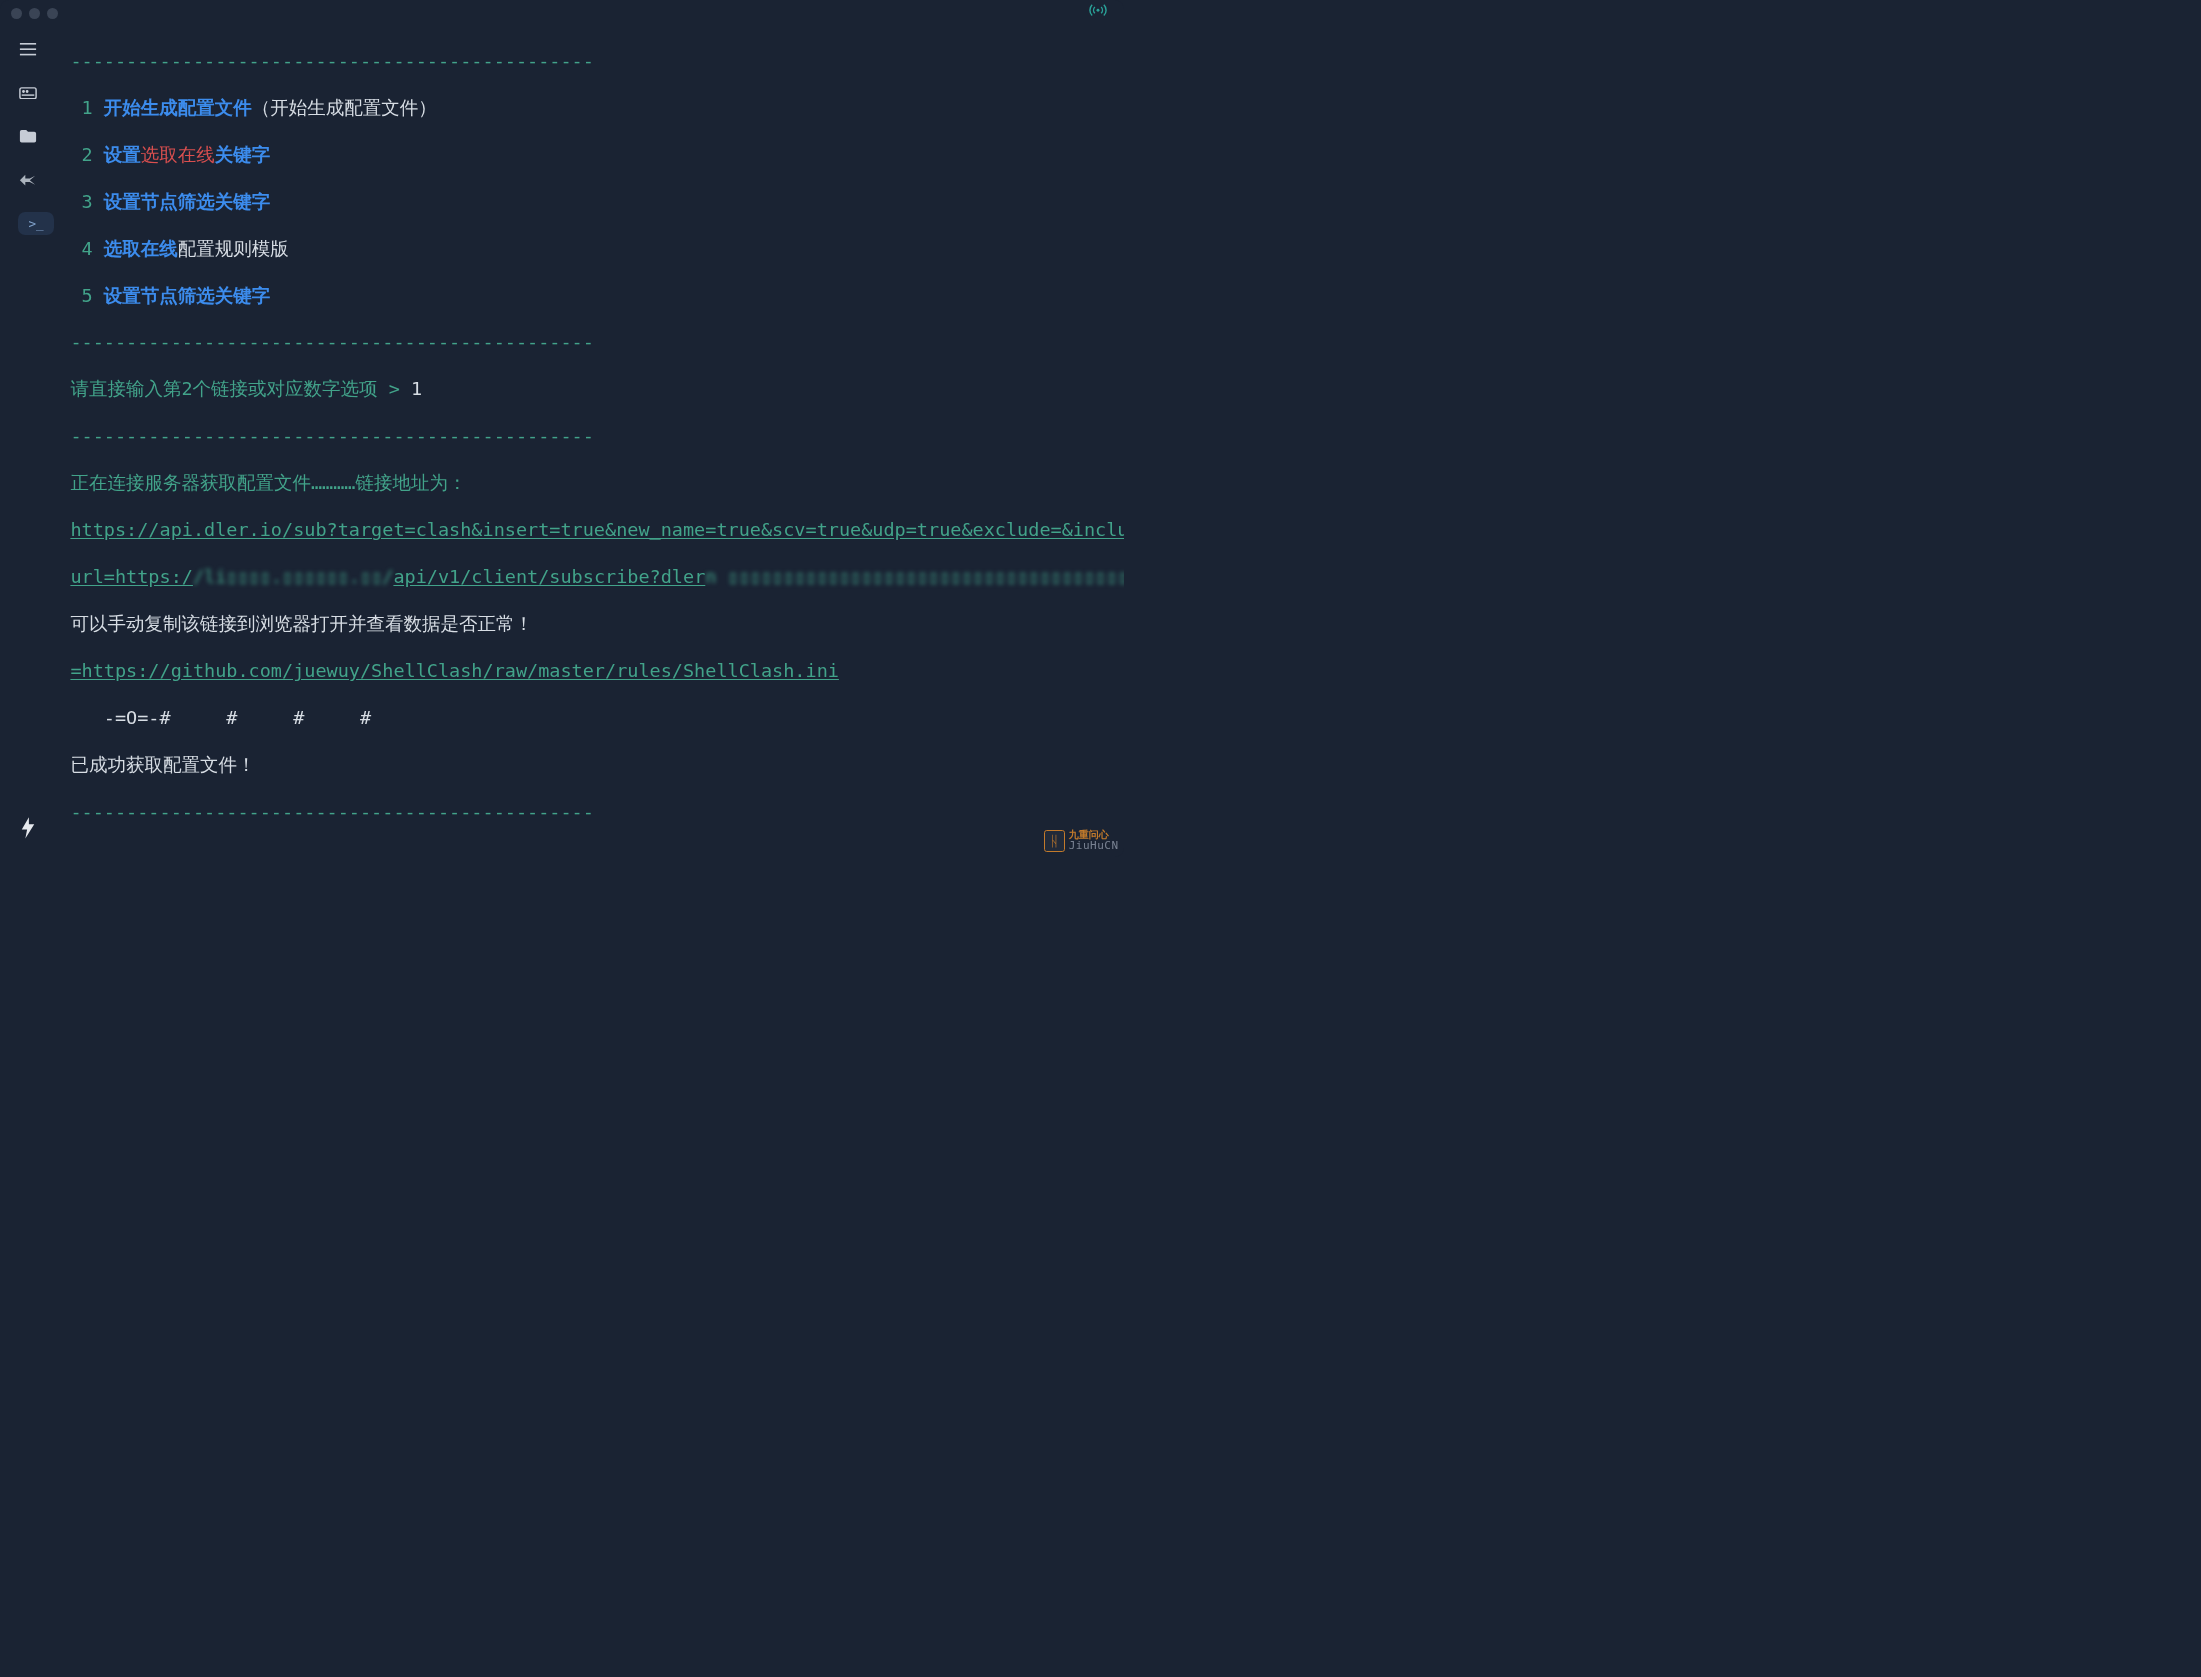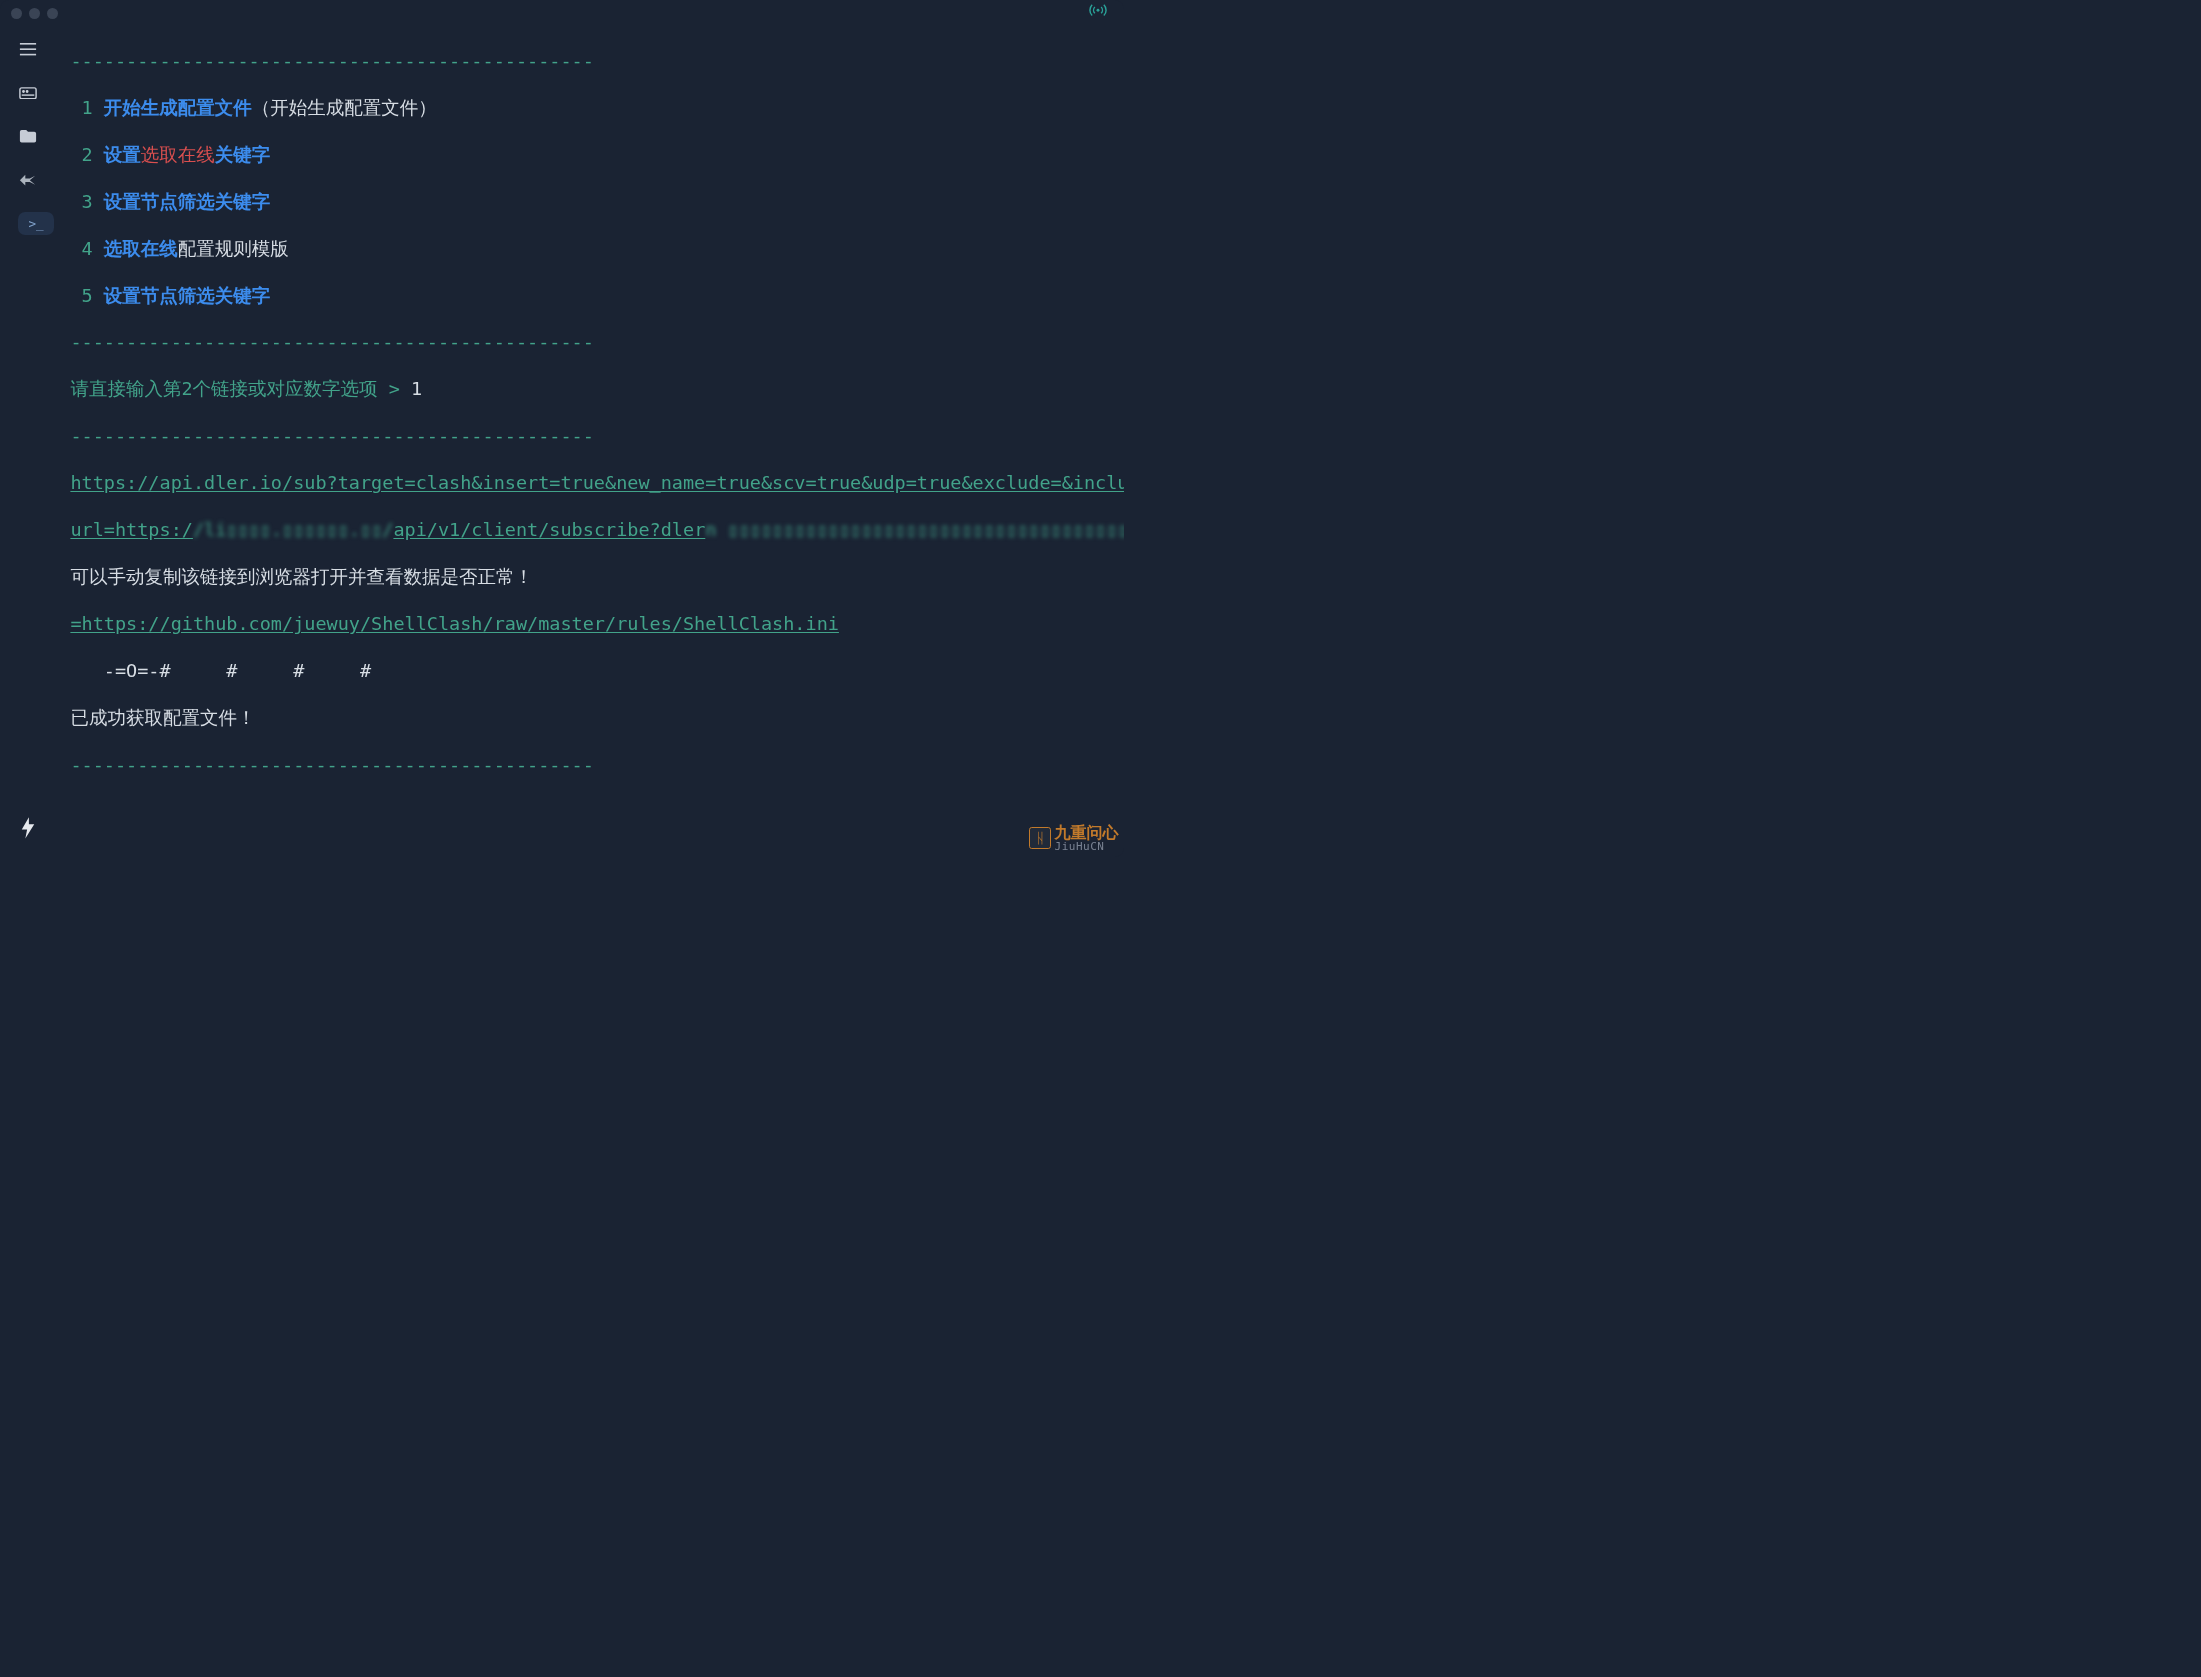--- a/index.html
+++ b/index.html
@@ -117,21 +117,21 @@
     border: 1.8px solid #e08a2a;
     border-radius: 2.7px;
     display: flex;
     align-items: center;
     justify-content: center;
     color: #e08a2a;
     font-size: 14.4px;
     background: rgba(255,255,255,0.04);
   }
   .wm-text { line-height: 1; }
-  .wm-top { color: #e08a2a; font-size: 16px; font-weight: 600; }
+  .wm-top { color: #e08a2a; font-size: 10px; font-weight: 600; }
   .wm-sub { color: #8a93a3; font-size: 11px; letter-spacing: 0.5px; }
 </style>
 </head>
 <body>
 
 <div class="window">
 
   <div class="titlebar">
     <div class="traffic-lights">
       <div class="tl"></div>
@@ -190,20 +190,21 @@
     <div class="terminal">
 <span class="line green">-----------------------------------------------</span>
 <span class="line"><span class="green"> 1 </span><span class="blue">开始生成配置文件</span><span class="white">（开始生成配置文件）</span></span>
 <span class="line"><span class="green"> 2 </span><span class="blue">设置</span><span class="red">选取在线</span><span class="blue">关键字</span></span>
 <span class="line"><span class="green"> 3 </span><span class="blue">设置节点筛选关键字</span></span>
 <span class="line"><span class="green"> 4 </span><span class="blue">选取在线</span><span class="white">配置规则模版</span></span>
 <span class="line"><span class="green"> 5 </span><span class="blue">设置节点筛选关键字</span></span>
 <span class="line green">-----------------------------------------------</span>
 <span class="line"><span class="green">请直接输入第2个链接或对应数字选项 &gt; </span><span class="white">1</span></span>
 <span class="line green">-----------------------------------------------</span>
+<span class="line green">正在连接服务器获取配置文件…………链接地址为：</span>
 <span class="line green ul">https://api.dler.io/sub?target=clash&amp;insert=true&amp;new_name=true&amp;scv=true&amp;udp=true&amp;exclude=&amp;include=&amp;</span>
 <span class="line"><span class="green ul">url=https:/</span><span class="green" style="filter:blur(2px);">/li▯▯▯▯.▯▯▯▯▯▯.▯▯/</span><span class="green ul">api/v1/client/subscribe?dler</span><span class="green" style="filter:blur(2px);">n ▯▯▯▯▯▯▯▯▯▯▯▯▯▯▯▯▯▯▯▯▯▯▯▯▯▯▯▯▯▯▯▯▯▯▯▯▯▯▯▯▯▯▯▯▯▯▯</span></span>
 <span class="line white">可以手动复制该链接到浏览器打开并查看数据是否正常！</span>
 <span class="line green ul">=https://github.com/juewuy/ShellClash/raw/master/rules/ShellClash.ini</span>
 <span class="line white">   -=O=-#     #     #     #</span>
 <span class="line white">已成功获取配置文件！</span>
 <span class="line green">-----------------------------------------------</span>
 
 
 

